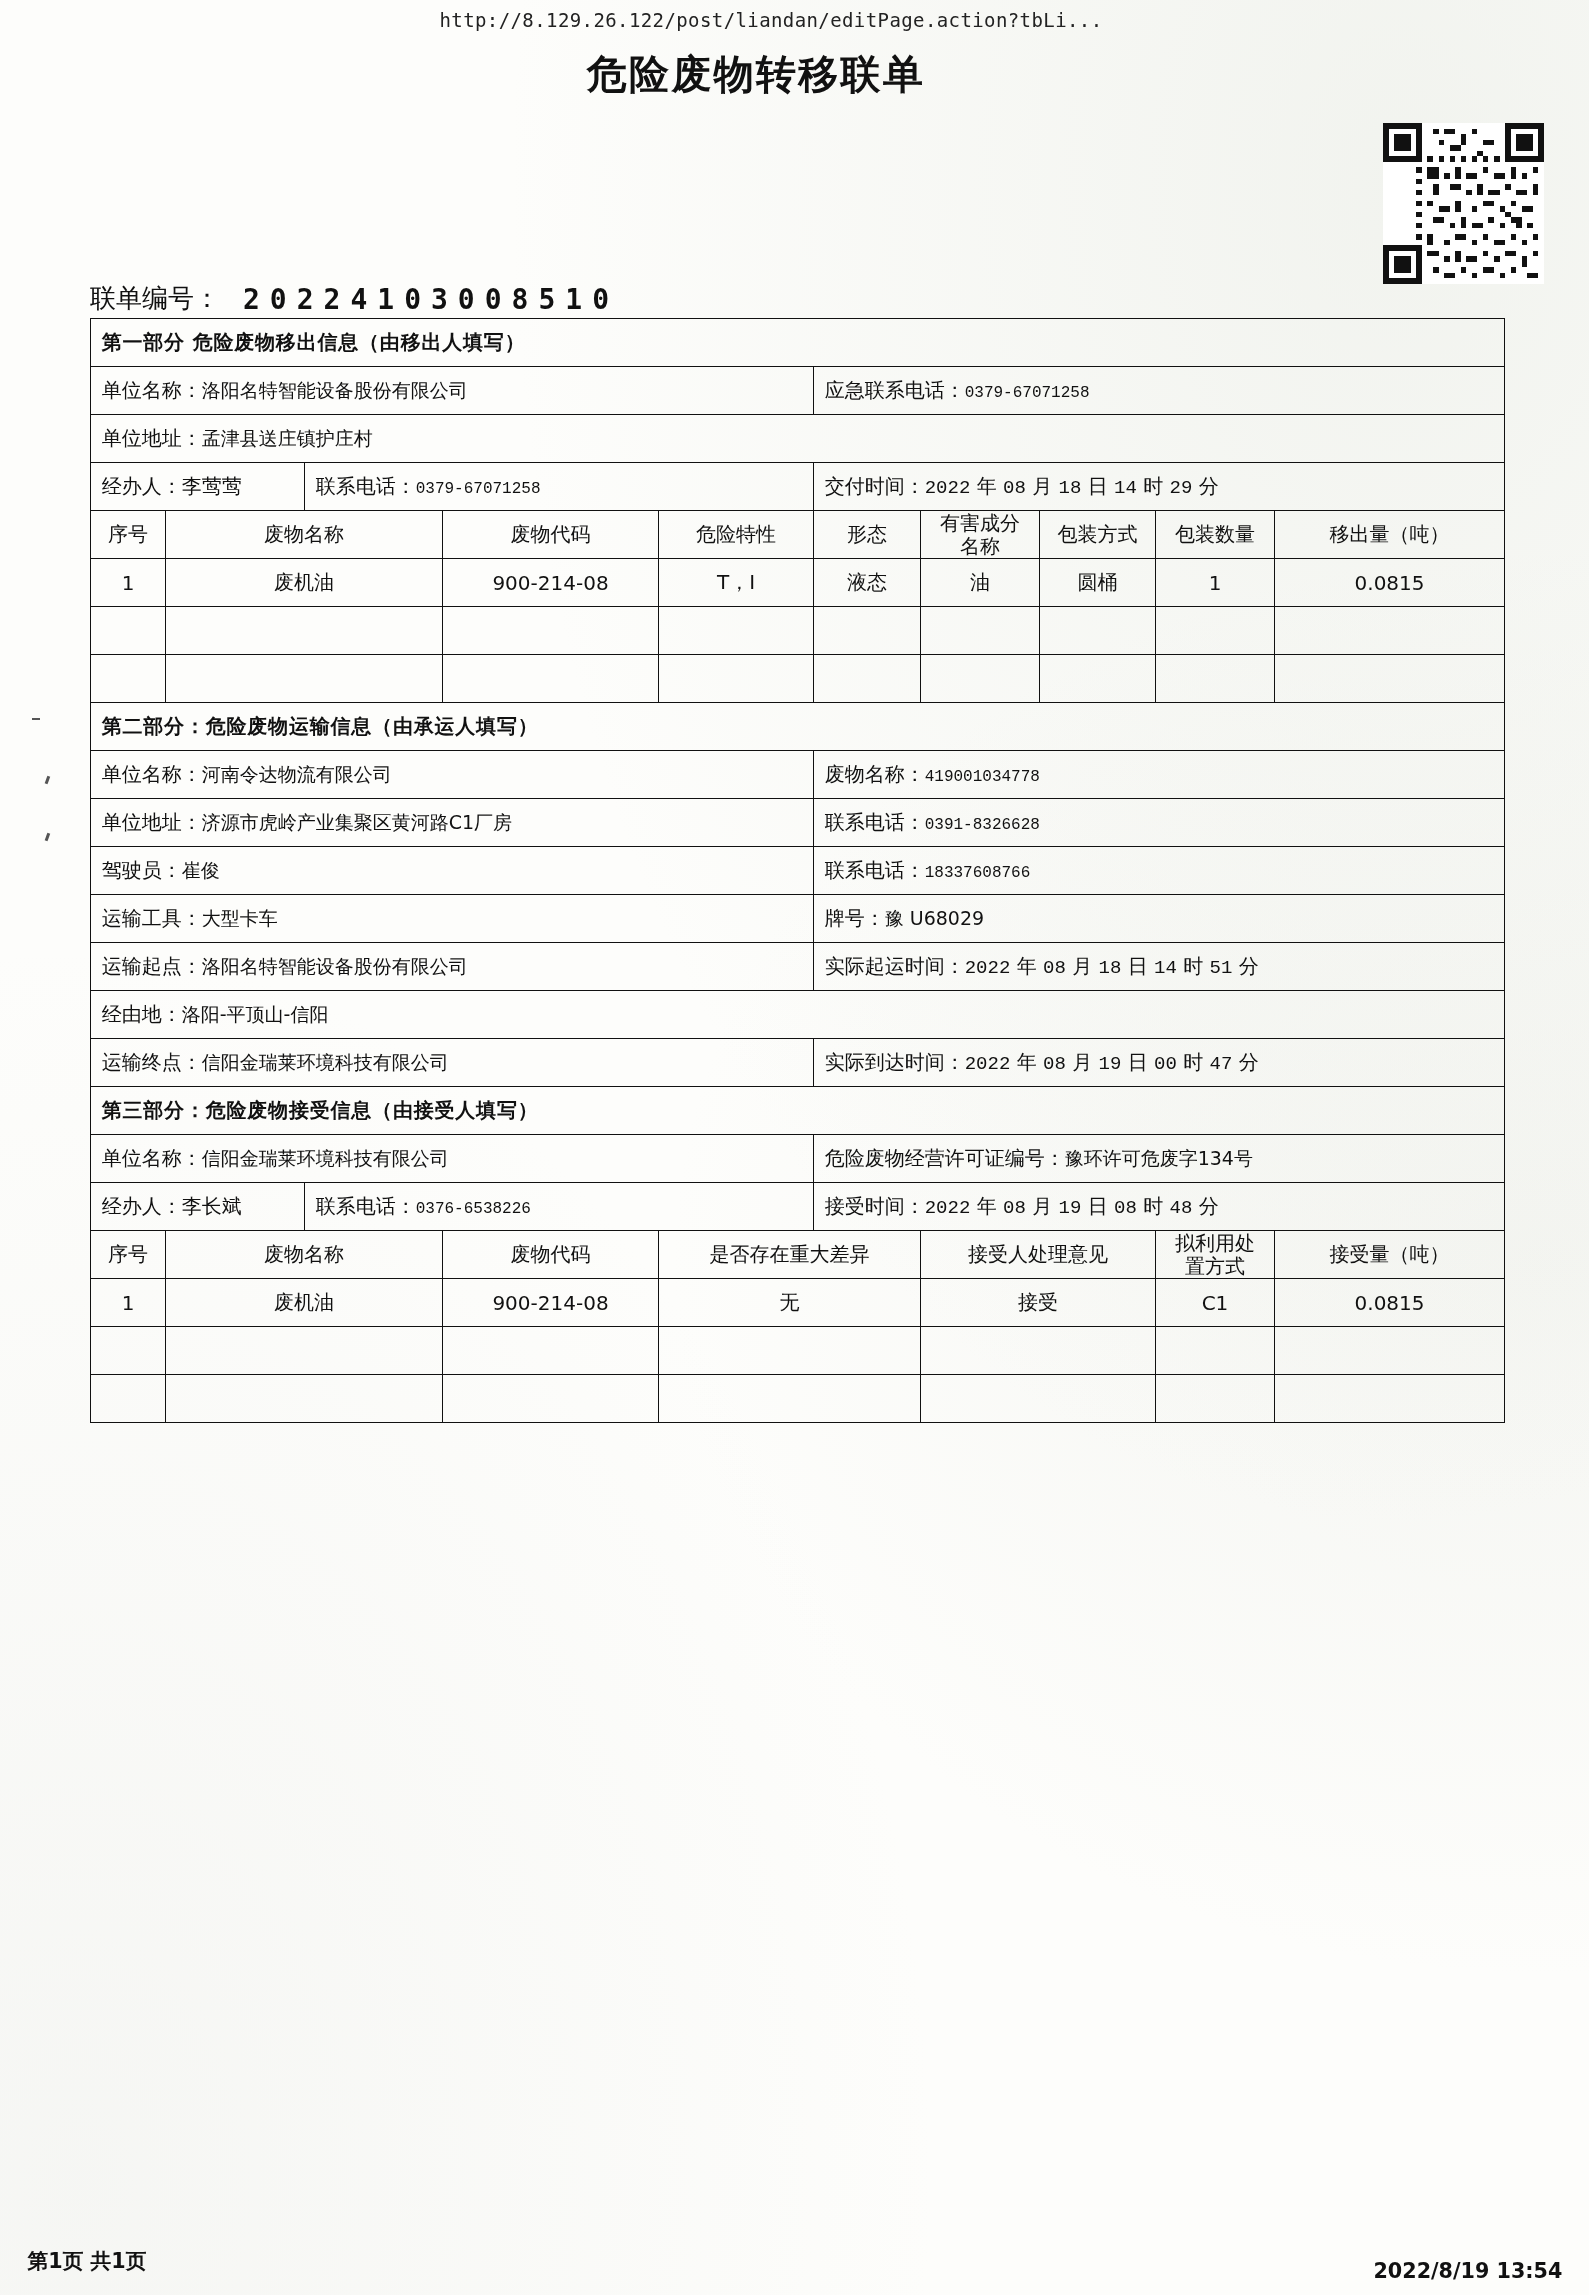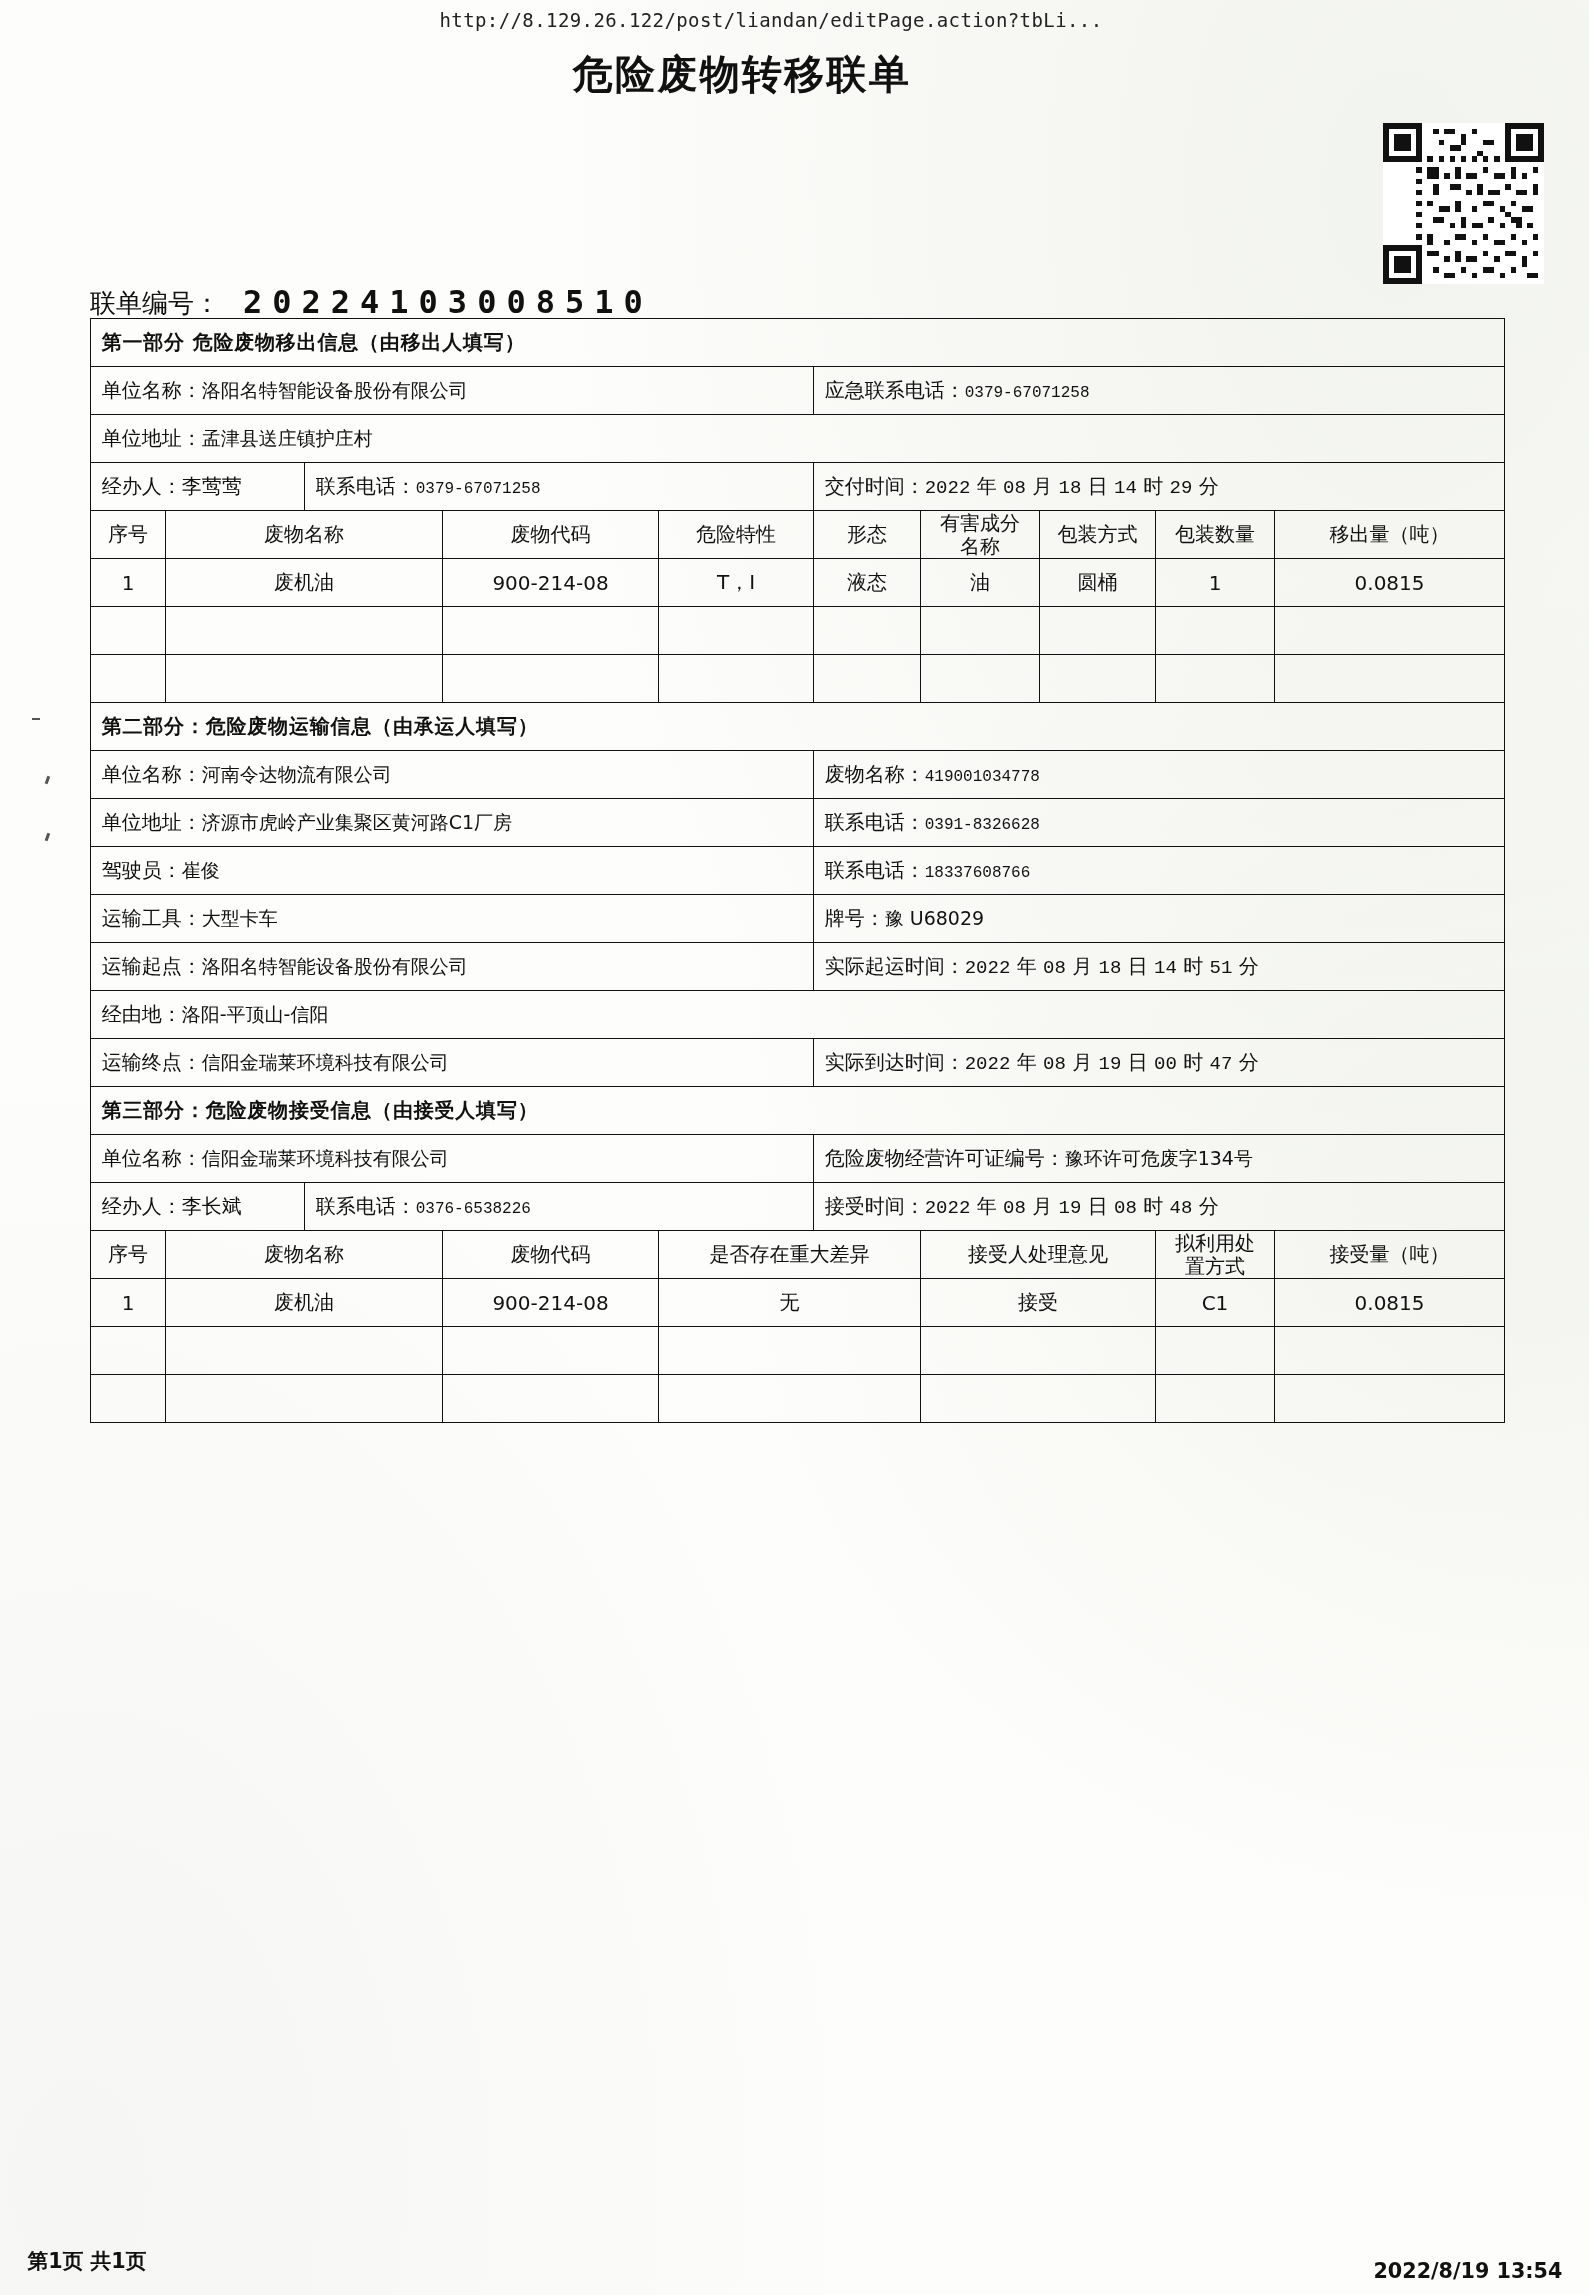--- a/index.html
+++ b/index.html
@@ -38,21 +38,21 @@
     width: 1542px;
     text-align: center;
     font-family: "DejaVu Sans Mono", "Liberation Mono", monospace;
     font-size: 19px;
     letter-spacing: 0.4px;
     color: #222;
   }
   .doc-title {
     position: absolute;
     top: 47px;
-    left: 2px;
+    left: 16px;
     width: 1480px;
     text-align: center;
     font-family: "DejaVu Sans", "Liberation Sans", sans-serif;
     font-size: 40px;
     font-weight: bold;
     letter-spacing: 2.3px;
     color: #111;
   }
   .qr {
     position: absolute;
@@ -64,21 +64,21 @@
   .serial-row {
     position: absolute;
     top: 264px;
     left: 90px;
     display: flex;
     align-items: flex-end;
     font-size: 26px;
   }
   .serial-value {
     font-family: "DejaVu Sans Mono", "Liberation Mono", monospace;
-    font-size: 32px;
+    font-size: 28px;
     letter-spacing: 10px;
     margin-left: 23px;
     font-weight: bold;
     margin-top: 19px;
   }
   table.form {
     position: absolute;
     top: 318px;
     left: 90px;
     width: 1415px;

